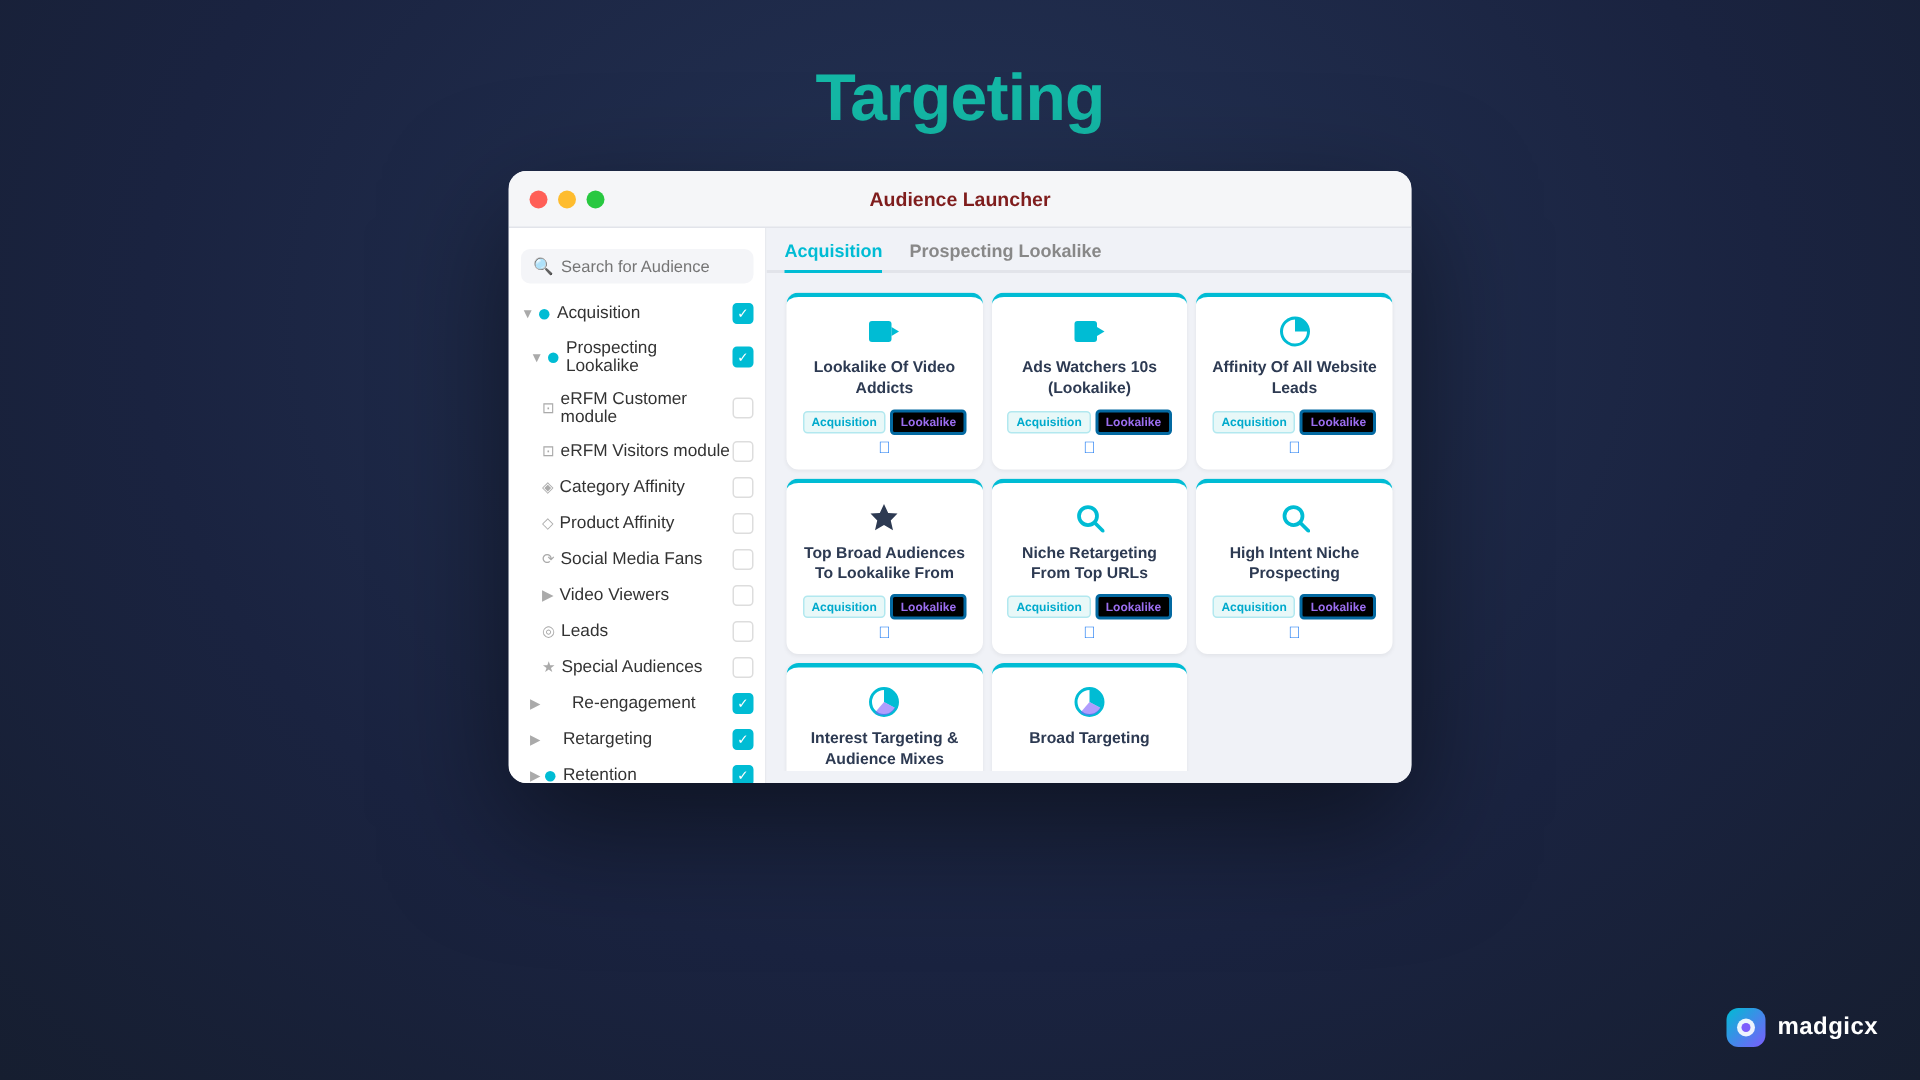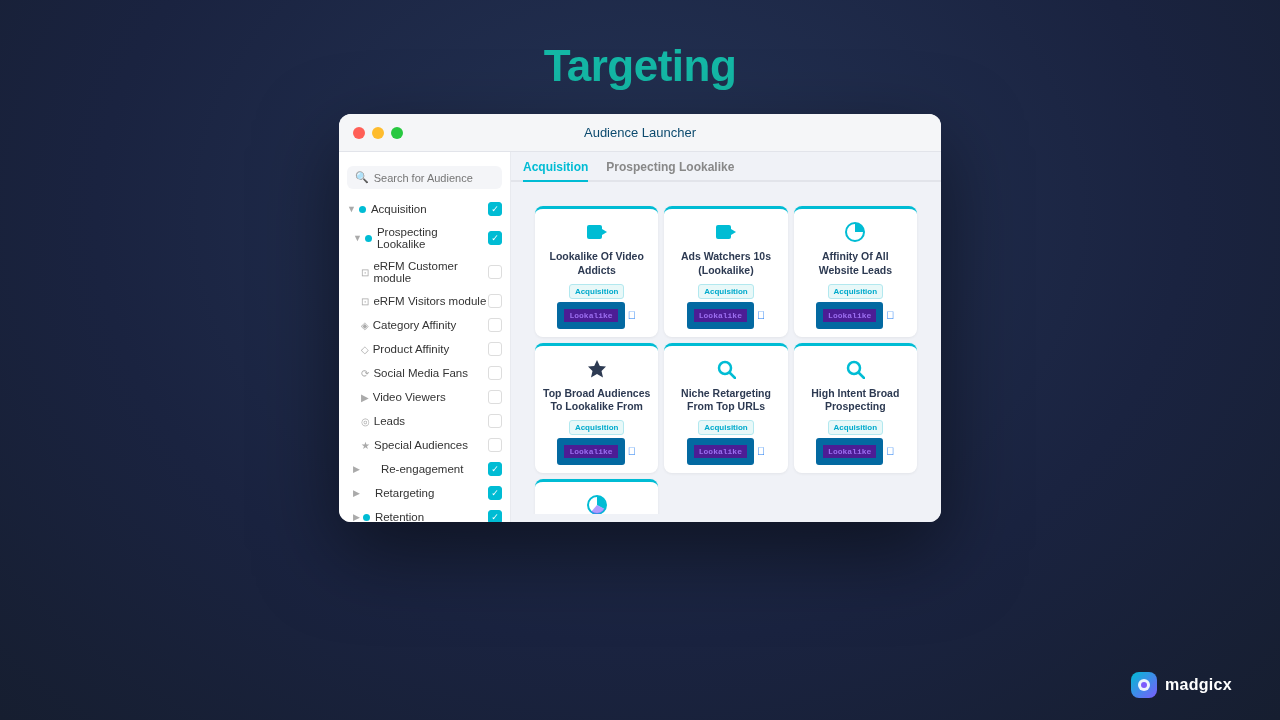--- a/index.html
+++ b/index.html
@@ -75,22 +75,22 @@
       border-radius: 50%;
     }
     .dot-red { background: #ff5f57; }
     .dot-yellow { background: #febc2e; }
     .dot-green { background: #28c840; }
     .window-title {
       position: absolute;
       left: 50%;
       transform: translateX(-50%);
       font-size: 13px;
-      font-weight: 400;
-      color: #0c4a6e;
+      font-weight: 700;
+      color: #7f1d1d;
     }
 
     
     .window-body {
       display: flex;
       height: 370px;
     }
 
     
     .sidebar {
@@ -203,21 +203,21 @@
     .tab.active {
       color: #00bcd4;
       border-bottom-color: #00bcd4;
     }
 
     
     .cards-grid {
       display: grid;
       grid-template-columns: repeat(3, 1fr);
       gap: 6px;
-      padding: 24px;
+      padding: 13px;
       overflow-y: auto;
       height: calc(370px - 38px);
     }
     .card {
       background: #ffffff;
       border-radius: 8px;
       padding: 10px 8px 8px;
       display: flex;
       flex-direction: column;
       align-items: center;
@@ -258,35 +258,34 @@
       padding: 2px 5px;
       border-radius: 3px;
       font-weight: 600;
     }
     .tag-acquisition {
       background: #e8f8f8;
       color: #00aacc;
       border: 1px solid #b2e8ef;
     }
     .tag-lookalike {
-      background: #4c1d95;
+      background: #000000;
       color: #9c6ef0;
-      border: 7px solid #0369a1;
-      font-family: Liberation Mono, monospace;
+      border: 2px solid #0369a1;
     }
     .tag-fb {
       color: #1877f2;
       font-size: 11px;
     }
 
     
     .brand-logo {
       position: absolute;
       bottom: 22px;
-      right: 48px;
+      right: 28px;
       z-index: 2;
       display: flex;
       align-items: center;
       gap: 8px;
       color: #ffffff;
     }
     .logo-icon {
       width: 26px;
       height: 26px;
       background: linear-gradient(135deg, #00bcd4, #7c5cfc);
@@ -490,29 +489,40 @@
           </div>
         </div>
 
         <div class="card">
           <div class="card-icon teal">
             <svg width="20" height="20" viewBox="0 0 20 20" fill="none">
               <circle cx="9" cy="9" r="6" stroke="#00bcd4" stroke-width="2.5" fill="none"></circle>
               <line x1="14" y1="14" x2="19" y2="19" stroke="#00bcd4" stroke-width="2.5" stroke-linecap="round"></line>
             </svg>
           </div>
-          <div class="card-title">High Intent Broad Prospecting</div>
+          <div class="card-title">High Intent Niche Prospecting</div>
           <div class="card-footer">
             <span class="tag tag-acquisition">Acquisition</span>
             <span class="tag tag-lookalike">Lookalike</span>
             <span class="tag-fb"></span>
           </div>
         </div>
 
 
+        <div class="card">
+          <div class="card-icon teal">
+            <svg width="22" height="22" viewBox="0 0 22 22" fill="none">
+              <circle cx="11" cy="11" r="9" stroke="#00bcd4" stroke-width="2" fill="none"></circle>
+              <path d="M11 11 L11 2 A9 9 0 0 1 18.5 15 Z" fill="#00bcd4"></path>
+              <path d="M11 11 L18.5 15 A9 9 0 0 1 5 18 Z" fill="#7c5cfc" opacity="0.6"></path>
+            </svg>
+          </div>
+          <div class="card-title">Interest Targeting &amp; Audience Mixes</div>
+
+        </div>
 
         <div class="card">
           <div class="card-icon teal">
             <svg width="22" height="22" viewBox="0 0 22 22" fill="none">
               <circle cx="11" cy="11" r="9" stroke="#00bcd4" stroke-width="2" fill="none"></circle>
               <path d="M11 11 L11 2 A9 9 0 0 1 18.5 15 Z" fill="#00bcd4"></path>
               <path d="M11 11 L18.5 15 A9 9 0 0 1 5 18 Z" fill="#7c5cfc" opacity="0.6"></path>
             </svg>
           </div>
           <div class="card-title">Broad Targeting</div>

